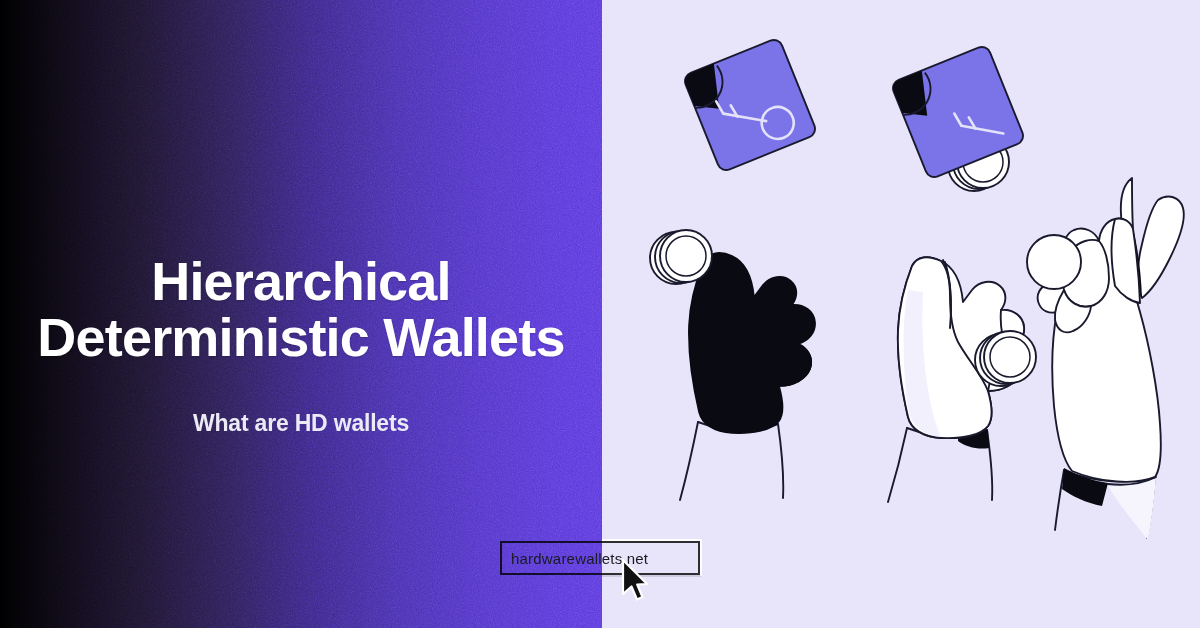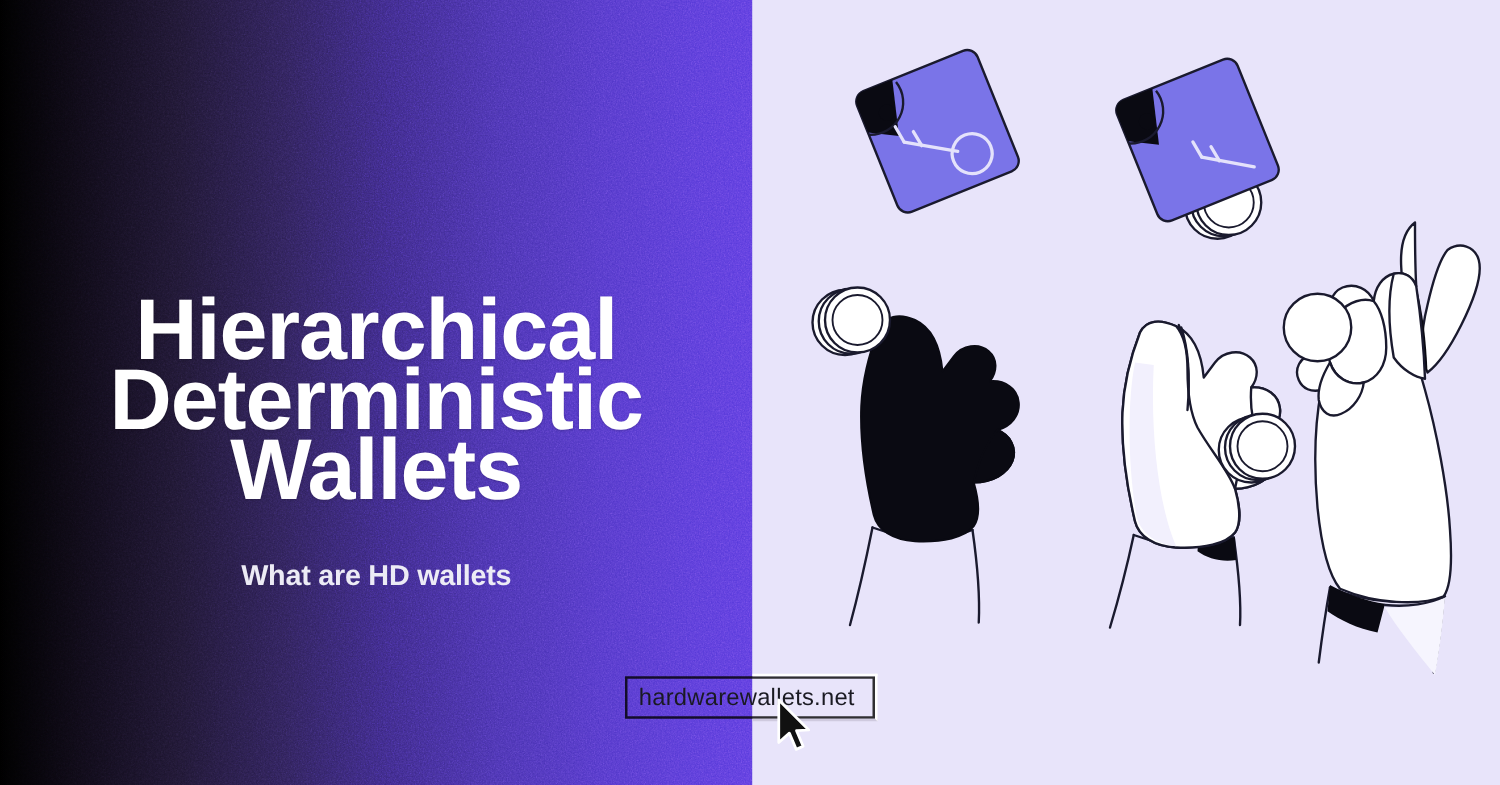--- a/index.html
+++ b/index.html
@@ -58,23 +58,23 @@
   #text-block {
     position: absolute;
     left: 0;
     top: 236px;
     width: 602px;
     text-align: center;
     z-index: 5;
   }
 
   #page-title {
-    margin: 0;
+    margin: 17px;
     color: #ffffff;
-    font-size: 69px;
+    font-size: 54px;
     line-height: 56px;
     font-weight: bold;
     letter-spacing: -0.8px;
     white-space: pre-line;
     text-shadow: 0 1px 2px rgba(0,0,0,.20);
   }
 
   #page-subtitle {
     margin: 15px;
     padding-top: 28px;
@@ -130,21 +130,21 @@
     border-top: 2px solid #ffffff;
     border-right: 2px solid #ffffff;
     border-bottom: 2px solid #cfcadf;
     box-sizing: border-box;
   }
   #url-badge-text {
     display: block;
     width: 100%;
     padding-left: 9px;
     box-sizing: border-box;
-    font-size: 19px;
+    font-size: 15px;
     line-height: 19px;
     letter-spacing: .2px;
     color: #1a1a22;
     white-space: nowrap;
   }
 
   
   #cursor {
     position: absolute;
     left: 620px;

